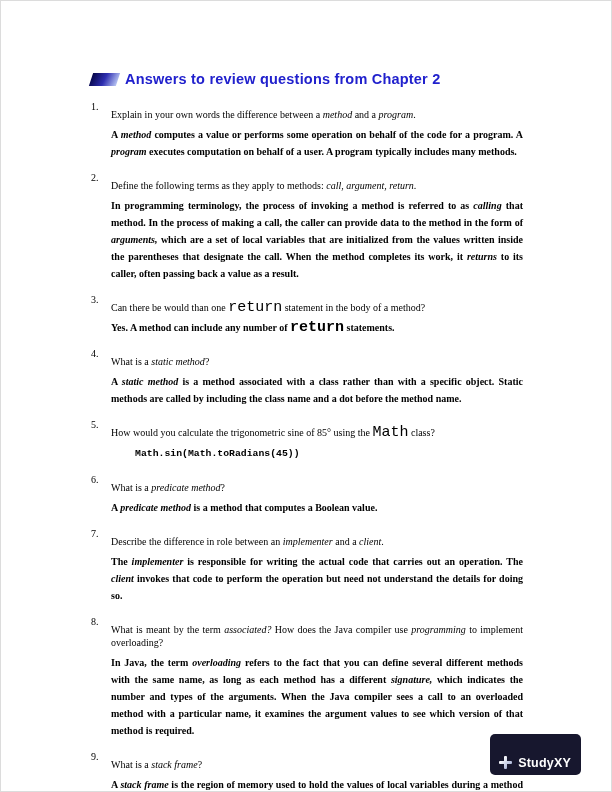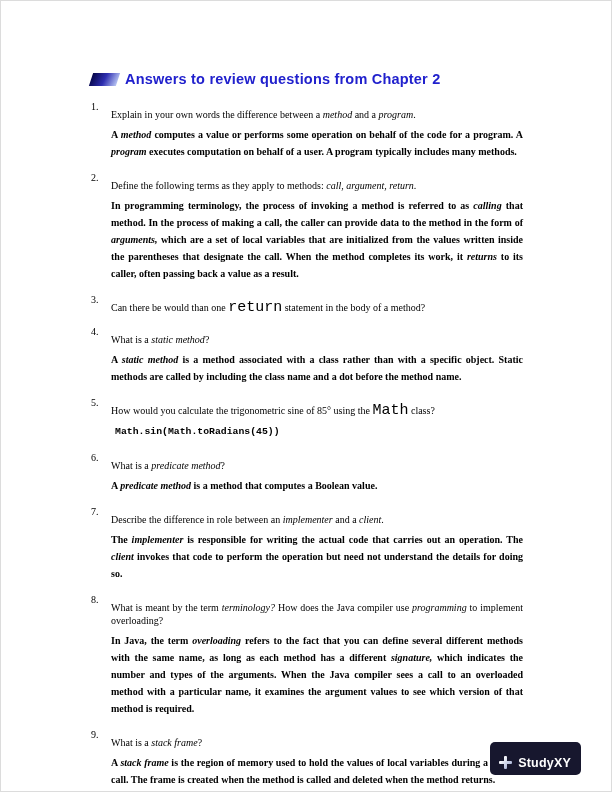--- a/index.html
+++ b/index.html
@@ -46,34 +46,34 @@
   .qtext { flex: 1; text-align: justify; margin-top: 8px; }
   .answer {
     margin-left: 20px;
     font-weight: bold;
     text-align: justify;
     font-size: 10px;
     line-height: 17px;
   }
   .answer.code-answer {
     text-align: left;
-    margin-left: 24px;
+    margin-left: 44px;
   }
   .seg-i { font-style: italic; }
   .seg-c { font-family: "Liberation Mono", monospace; font-size: 15px; }
   .code-answer .seg-c { font-size: 9.8px; font-weight: bold; }
   .brand-badge {
     position: absolute;
     right: 30px; bottom: 16px;
     height: 25px;
     background: #17172e;
     border-radius: 5px;
     display: flex; align-items: center;
     gap: 6px;
-    padding: 8px 10px 0 9px;
+    padding: 16px 10px 0 9px;
   }
   .plus-icon { position: relative; width: 13px; height: 13px; flex: 0 0 13px; }
   .plus-icon::before, .plus-icon::after {
     content: ""; position: absolute;
     background: linear-gradient(135deg, #ffffff 0%, #aab4d8 100%);
     border-radius: 1px;
   }
   .plus-icon::before { left: 5px; top: 0; width: 3px; height: 13px; }
   .plus-icon::after { top: 5px; left: 0; width: 13px; height: 3px; }
   .brand-label {
@@ -108,20 +108,21 @@
       <span class="qtext"><span>Define the following terms as they apply to methods: </span><span class="seg-i">call, argument, return</span><span>.</span></span>
     </div>
     <div class="answer"><span>In programming terminology, the process of invoking a method is referred to as </span><span class="seg-i">calling</span><span> that method.  In the process of making a call, the caller can provide data to the method in the form of </span><span class="seg-i">arguments,</span><span> which are a set of local variables that are initialized from the values written inside the parentheses that designate the call.  When the method completes its work, it </span><span class="seg-i">returns</span><span> to its caller, often passing back a value as a result.</span></div>
   </div>
 
   <div class="qa-block">
     <div class="question">
       <span class="qnum">3.</span>
       <span class="qtext"><span>Can there be would than one </span><span class="seg-c">return</span><span> statement in the body of a method?</span></span>
     </div>
+    <div class="answer"><span>Yes.  A method can include any number of </span><span class="seg-c">return</span><span> statements.</span></div>
   </div>
 
   <div class="qa-block">
     <div class="question">
       <span class="qnum">4.</span>
       <span class="qtext"><span>What is a </span><span class="seg-i">static method</span><span>?</span></span>
     </div>
     <div class="answer"><span>A </span><span class="seg-i">static method</span><span> is a method associated with a class rather than with a specific object.  Static methods are called by including the class name and a dot before the method name.</span></div>
   </div>
 
@@ -145,21 +146,21 @@
     <div class="question">
       <span class="qnum">7.</span>
       <span class="qtext"><span>Describe the difference in role between an </span><span class="seg-i">implementer</span><span> and a </span><span class="seg-i">client</span><span>.</span></span>
     </div>
     <div class="answer"><span>The </span><span class="seg-i">implementer</span><span> is responsible for writing the actual code that carries out an operation.  The </span><span class="seg-i">client</span><span> invokes that code to perform the operation but need not understand the  details for doing so.</span></div>
   </div>
 
   <div class="qa-block">
     <div class="question">
       <span class="qnum">8.</span>
-      <span class="qtext"><span>What is meant by the term </span><span class="seg-i">terminology?</span><span>  How does the Java compiler use </span><span class="seg-i">programming</span><span> to implement overloading?</span></span>
+      <span class="qtext"><span>What is meant by the term </span><span class="seg-i">associated?</span><span>  How does the Java compiler use </span><span class="seg-i">programming</span><span> to implement overloading?</span></span>
     </div>
     <div class="answer"><span>In Java, the term </span><span class="seg-i">overloading</span><span> refers to the fact that you can define several different methods with the same name, as long as each method has a different </span><span class="seg-i">signature,</span><span> which indicates the number and types of the arguments.  When the Java compiler sees a call to an overloaded method with a particular name, it examines the argument values to see which version of that method is required.</span></div>
   </div>
 
   <div class="qa-block">
     <div class="question">
       <span class="qnum">9.</span>
       <span class="qtext"><span>What is a </span><span class="seg-i">stack frame</span><span>?</span></span>
     </div>
     <div class="answer"><span>A </span><span class="seg-i">stack frame</span><span> is the region of memory used to hold the values of local variables during a method call.  The frame is created when the method is called and deleted when the method returns.</span></div>

